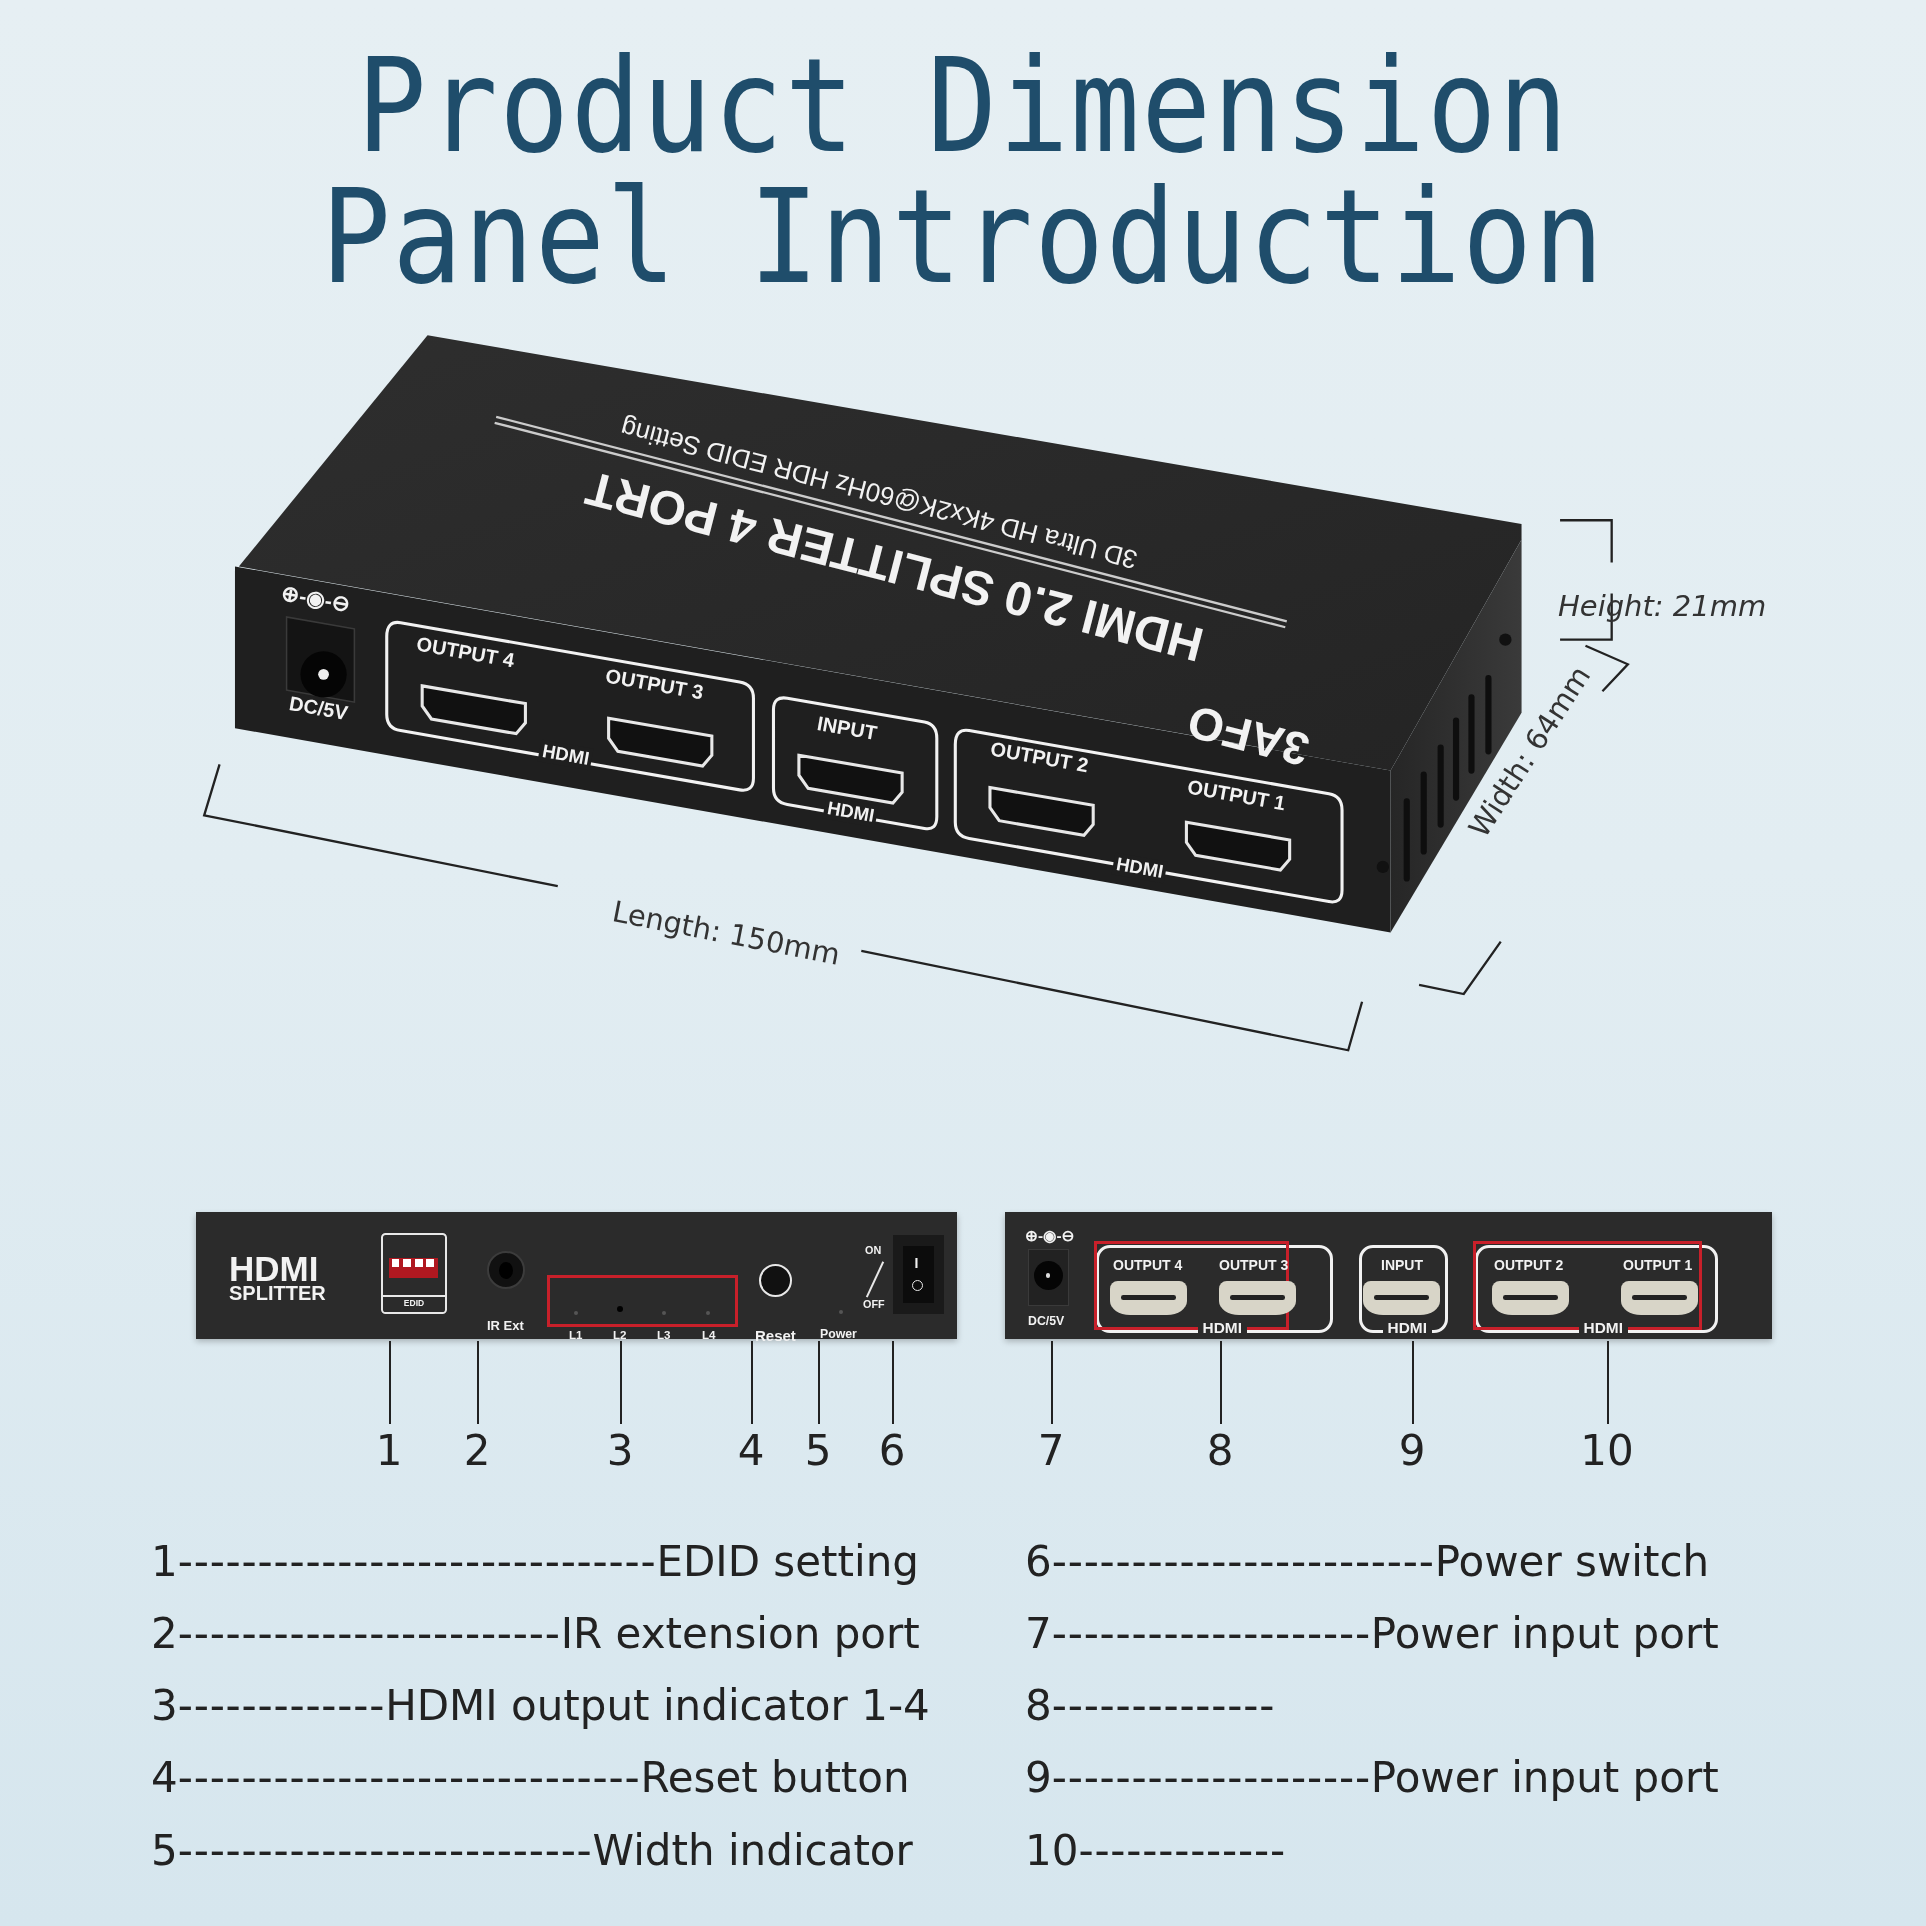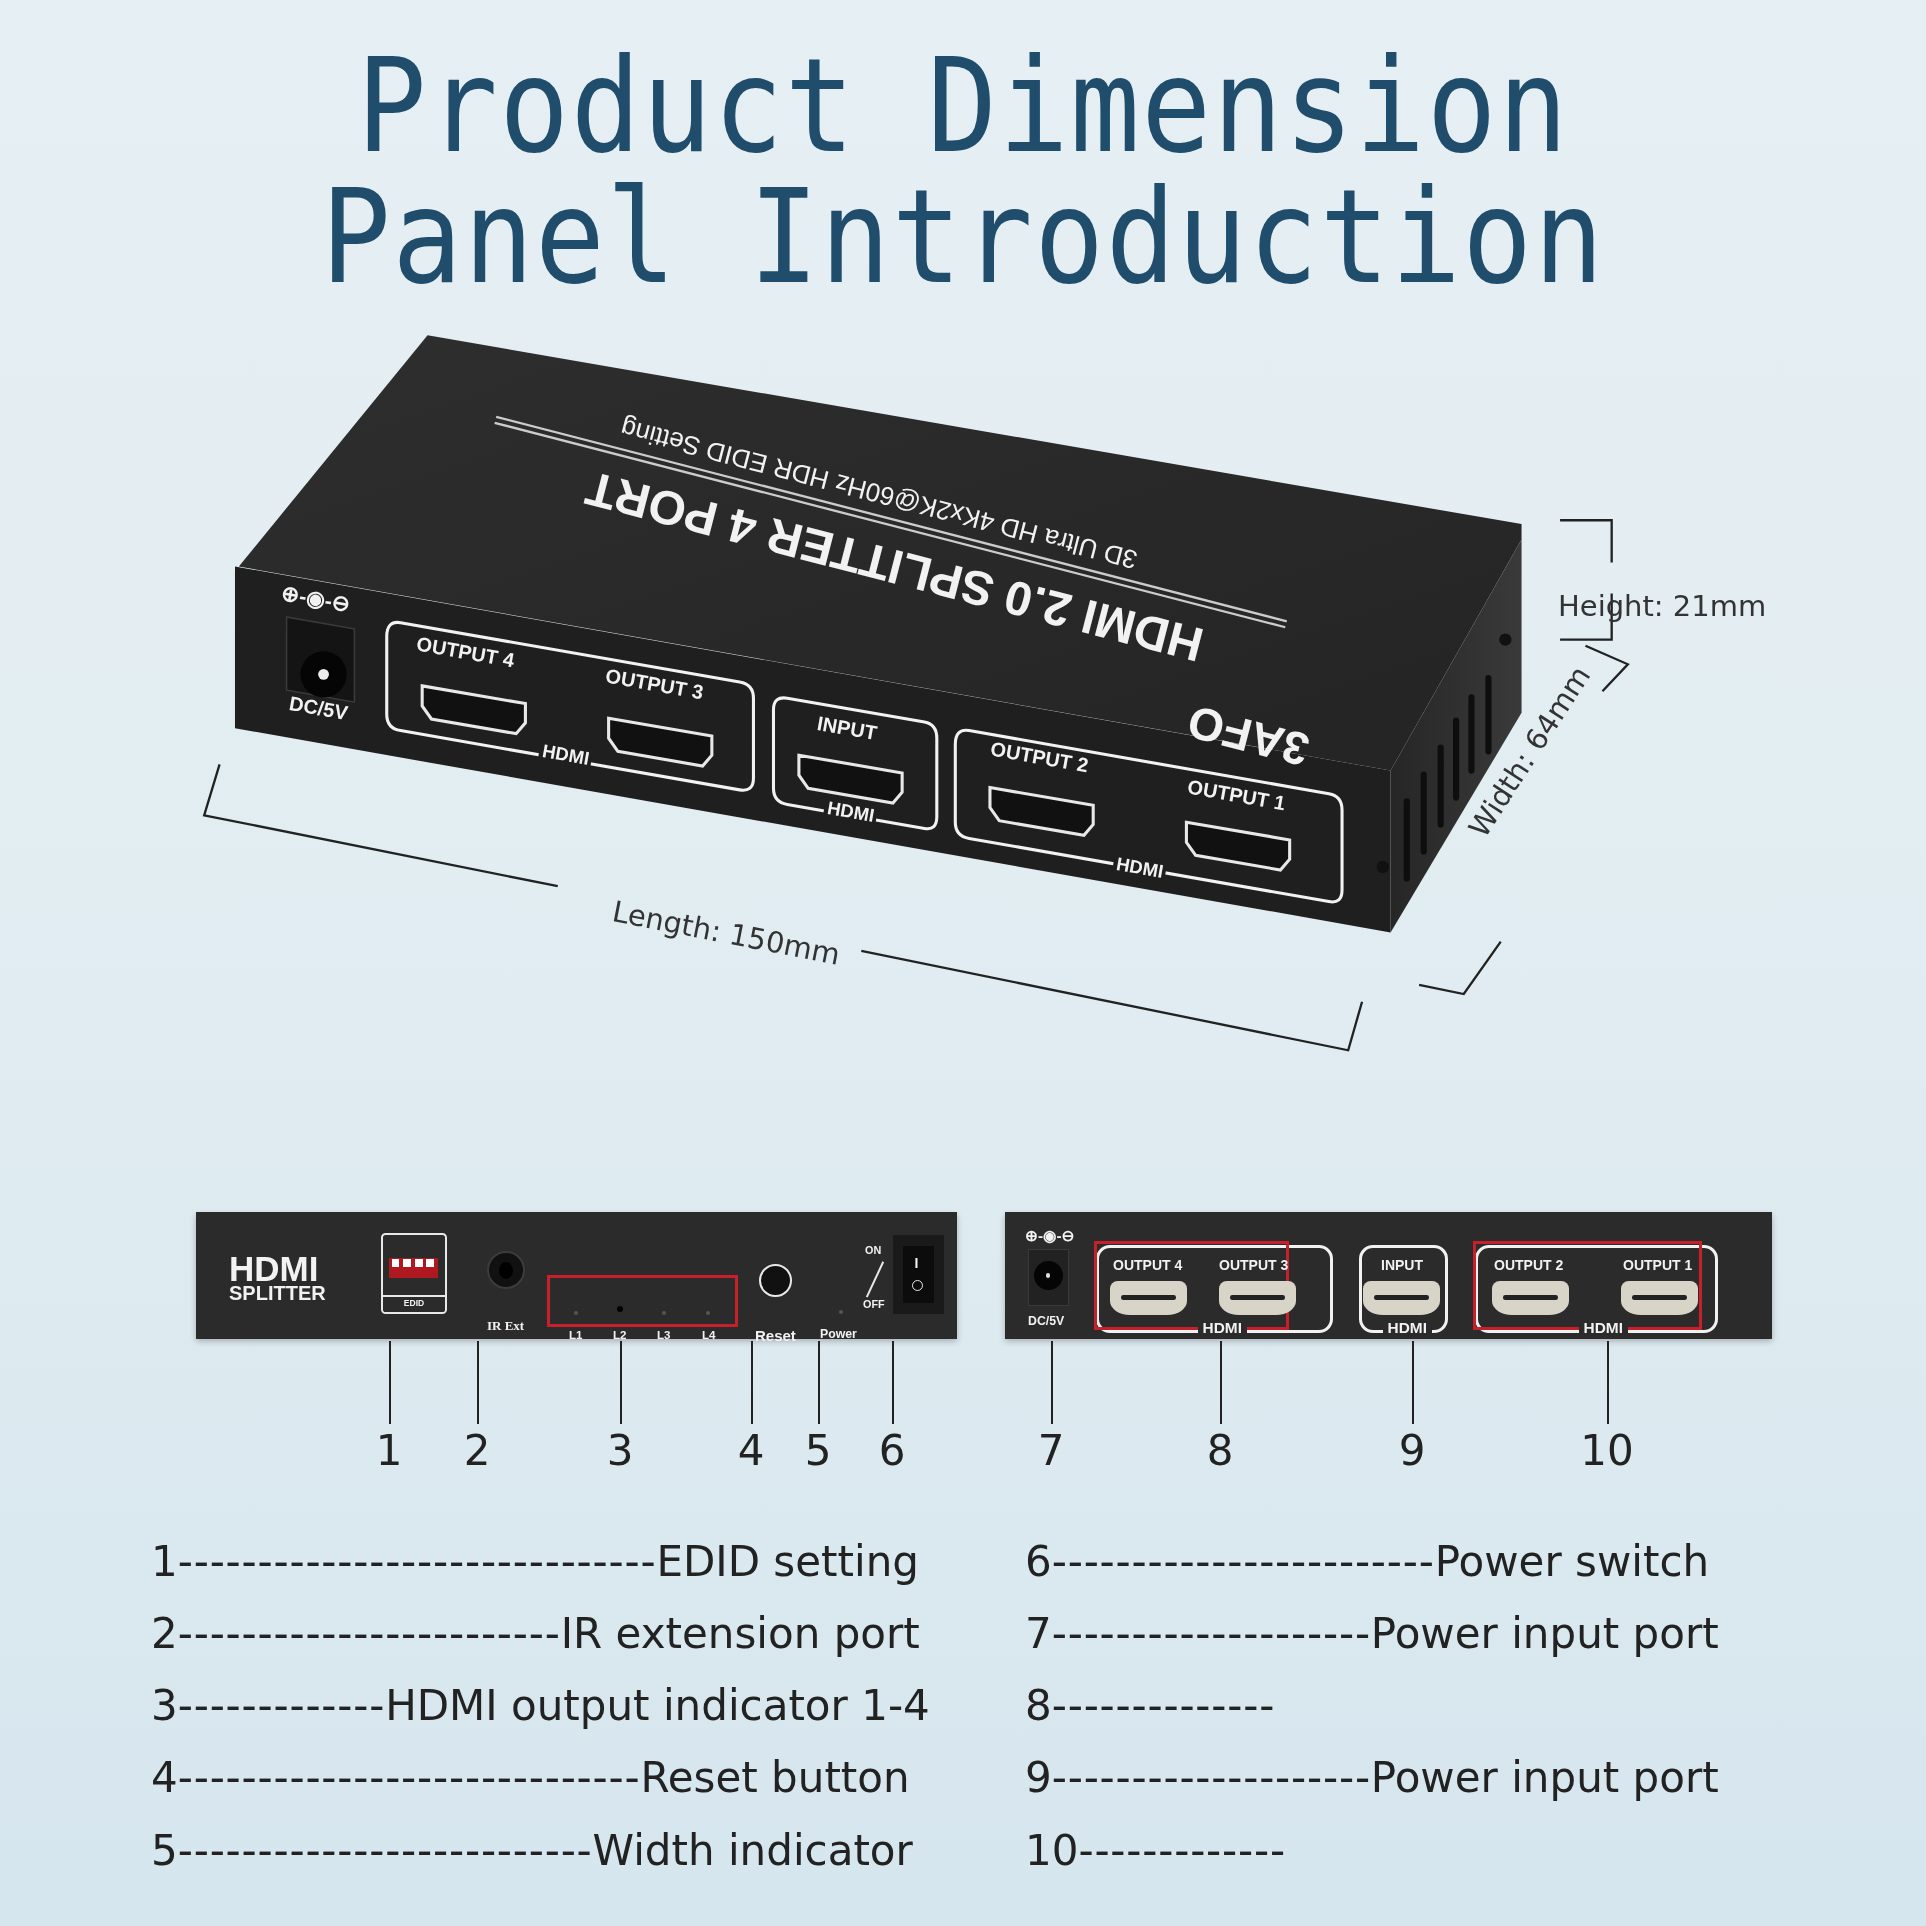--- a/index.html
+++ b/index.html
@@ -116,42 +116,42 @@
     <polyline points="2025,675 2092,675 2092,730"></polyline>
     <polyline points="2092,770 2092,830 2025,830"></polyline>
 
     <polyline points="2058,838 2113,862 2080,897"></polyline>
     <polyline points="1948,1222 1900,1290 1842,1278"></polyline>
 
     <polyline points="285,992 265,1058 724,1150"></polyline>
     <polyline points="1118,1234 1750,1363 1768,1300"></polyline>
   </g>
 </svg>
-<div class="dim-text" style="left:1558px; top:589px;">Height:  21mm</div>
+<div class="dim-text" style="left:1558px; top:589px;font-style:italic;">Height:  21mm</div>
 <div class="dim-text" style="left:1476px; top:817px; transform:rotate(-57deg); transform-origin:left center;">Width:  64mm</div>
 <div class="dim-text" style="left:613px; top:894px; transform:rotate(11deg); transform-origin:left center;">Length:  150mm</div>
 
 <div class="panel" style="left:196px; top:1212px; width:761px; height:127px;">
   <div class="plabel" style="left:33px; top:39px; font-size:35px; line-height:1;">HDMI</div>
   <div class="plabel" style="left:33px; top:71px; font-size:20px; line-height:1;">SPLITTER</div>
 
   <div class="abs" style="left:185px; top:21px; width:62px; height:77px; border:2.3px solid #e8e8e8; border-radius:4.6px; background:#2b2b2b;">
     <div class="abs" style="left:6.2px; top:23px; width:49px; height:20px; background:#b01820;"></div>
     <div class="abs" style="left:8.5px; top:24px; width:7.7px; height:7.7px; background:#fff;"></div>
     <div class="abs" style="left:20px; top:24px; width:7.7px; height:7.7px; background:#fff;"></div>
     <div class="abs" style="left:32px; top:24px; width:7.7px; height:7.7px; background:#fff;"></div>
     <div class="abs" style="left:43px; top:24px; width:7.7px; height:7.7px; background:#fff;"></div>
     <div class="abs" style="left:0; right:0; top:60px; height:2.3px; background:#e8e8e8;"></div>
     <div class="plabel" style="left:0; width:62px; text-align:center; top:63px; font-size:8.5px;">EDID</div>
   </div>
 
   <div class="abs" style="left:291px; top:39px; width:34px; height:34px; border-radius:50%; background:#111; border:2.3px solid #3c3c3c;">
     <div class="abs" style="left:10px; top:8.5px; width:14px; height:17px; border-radius:50%; background:#000;"></div>
   </div>
-  <div class="plabel" style="left:291px; top:106px; font-size:13px;font-family:Liberation Serif, serif;">IR Ext</div>
+  <div class="plabel" style="left:291px; top:106px; font-size:13px;">IR Ext</div>
 
   <div class="red-box" style="left:351px; top:63px; width:185px; height:46px;"></div>
   <div class="abs" style="left:378px; top:99px; width:3.9px; height:3.9px; border-radius:50%; background:#555;"></div>
   <div class="abs" style="left:421px; top:94px; width:6.2px; height:6.2px; border-radius:50%; background:#000;"></div>
   <div class="abs" style="left:466px; top:99px; width:3.9px; height:3.9px; border-radius:50%; background:#555;"></div>
   <div class="abs" style="left:510px; top:99px; width:3.9px; height:3.9px; border-radius:50%; background:#555;"></div>
   <div class="plabel" style="left:373px; top:116px; font-size:11.6px;">L1</div>
   <div class="plabel" style="left:417px; top:116px; font-size:11.6px;">L2</div>
   <div class="plabel" style="left:461px; top:116px; font-size:11.6px;">L3</div>
   <div class="plabel" style="left:506px; top:116px; font-size:11.6px;">L4</div>

